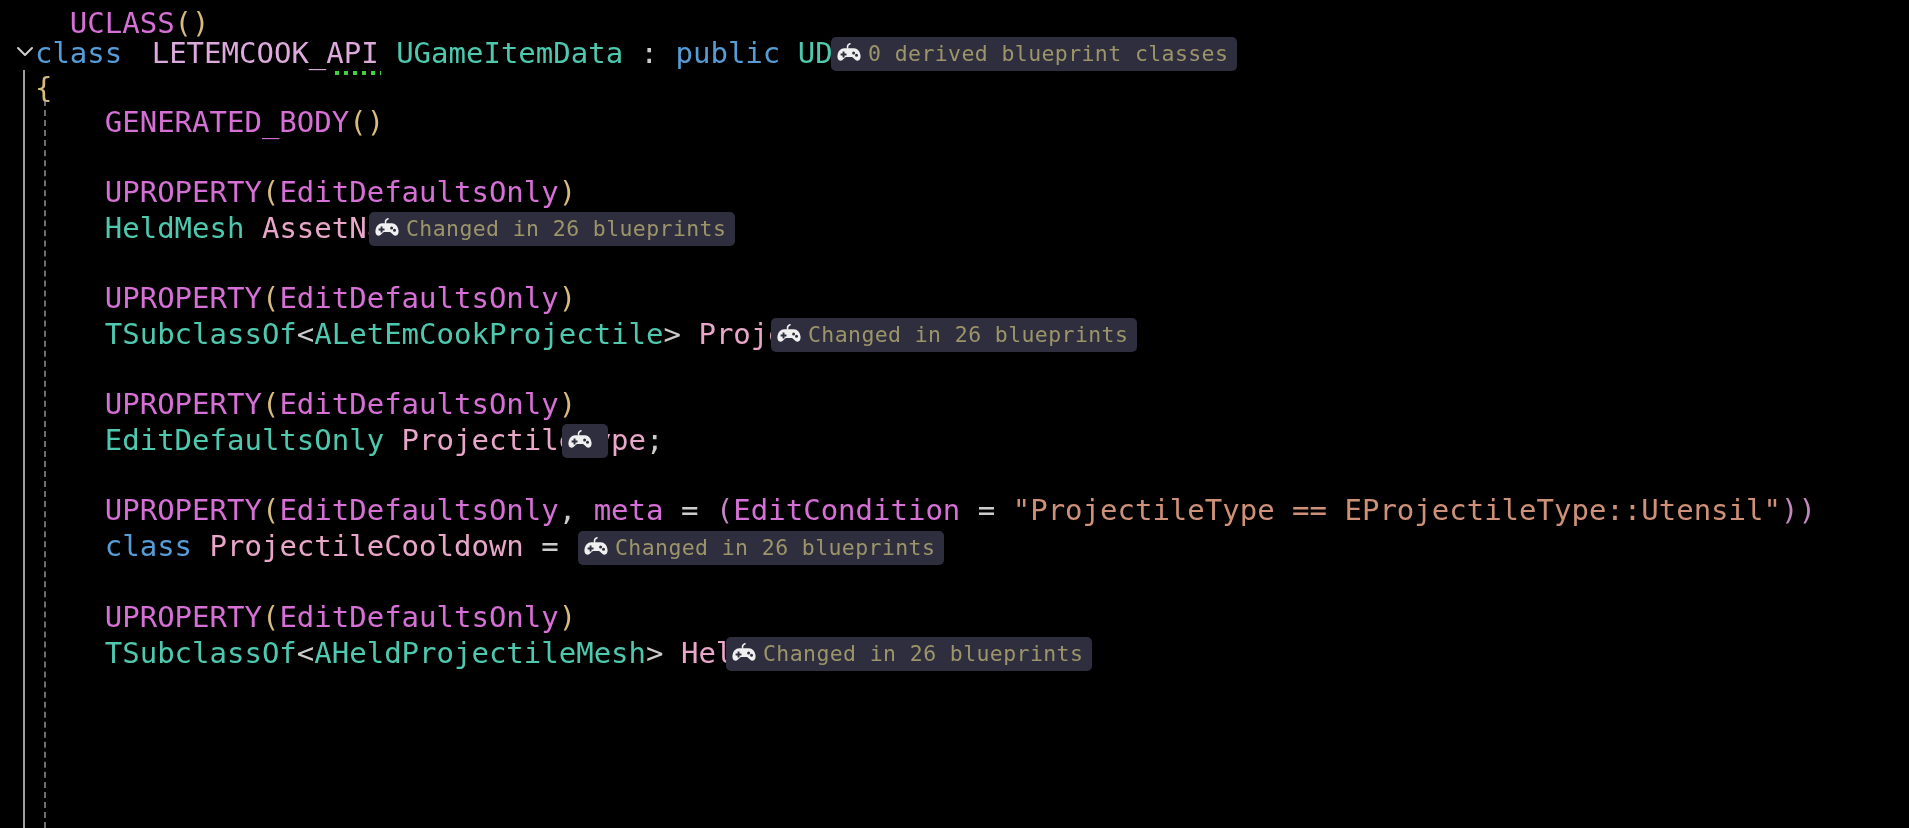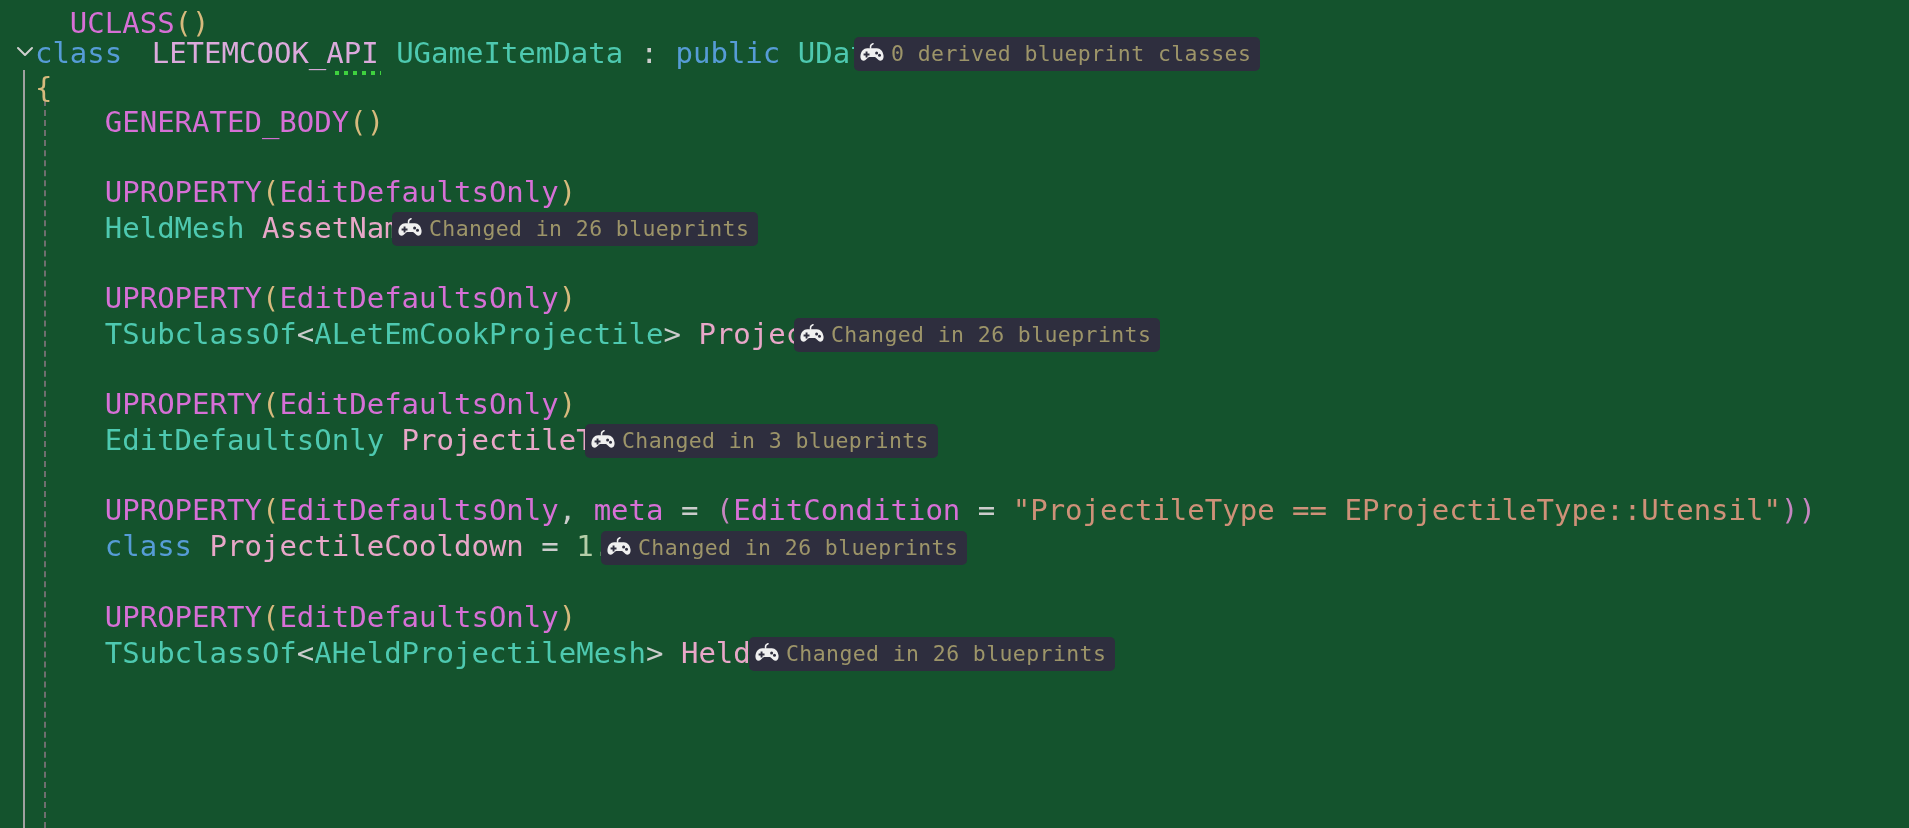--- a/index.html
+++ b/index.html
@@ -95,42 +95,41 @@
   .badge {
     position: absolute;
     display: inline-flex;
     align-items: center;
     background: #2e2e3e;
     border-radius: 5px;
     height: 34px;
     padding: 0 9px 0 5px;
     box-sizing: border-box;
     white-space: nowrap;
-    margin-left: 23px;
   }
   .badge .gp-icon {
     display: inline-block;
     width: 26px;
     height: 22px;
     margin-right: 6px;
     flex: 0 0 auto;
   }
   .badge .gp-icon svg { display: block; }
   .badge .badge-label {
     color: #9d9569;
     font-family: "DejaVu Sans Mono", "Liberation Mono", monospace;
     font-size: 21.5px;
     line-height: 22px;
     letter-spacing: 0.4px;
   }
 </style>
 </head>
 <body>
 
-<div id="editor" style="background: #14532d;">
+<div id="editor" style="background: #000000;">
 
   <div class="fold-chevron" style="left:12px; top:38px;">
     <svg width="22" height="22" viewBox="0 0 22 22" aria-hidden="true">
       <path d="M4 8 L11 15 L18 8" fill="none" stroke="#cfcfcf" stroke-width="2" stroke-linecap="round" stroke-linejoin="round"></path>
     </svg>
   </div>
 
   <div class="bracket-guide" style="left: 23px; top: 70px; height: 758px;"></div>
   <div class="indent-guide" style="left: 44px; top: 100px; height: 728px;"></div>
 
@@ -180,21 +179,20 @@
       <div class="line" style="top: 411px;"><span class="code"><span class="t-punct">      </span><span class="t-type">EditDefaultsOnly</span><span class="t-punct"> </span><span class="t-var">ProjectileType</span><span class="t-punct">;</span></span><div class="badge" style="left: 562px; top: 13px;">
           <span class="gp-icon">
             <svg width="26" height="22" viewBox="0 0 26 22">
               <path d="M8.1 5.2h9.8c3.4 0 6.1 3.1 6.6 7.1c.4 3.2-.9 5.4-3 5.4c-1.6 0-2.5-1-3.6-2.2c-.8-.9-1.5-1.5-2.6-1.5h-4.6c-1.1 0-1.8.6-2.6 1.5C7 16.7 6.1 17.7 4.5 17.7c-2.1 0-3.4-2.2-3-5.4C2 8.3 4.7 5.2 8.1 5.2z" fill="#f0f0f0"></path>
               <path d="M6.6 8.6h1.9v2h2v1.9h-2v2H6.6v-2h-2v-1.9h2z" fill="#2e2e3e"></path>
               <circle cx="17.6" cy="9.9" r="1.5" fill="#2e2e3e"></circle>
               <circle cx="20.5" cy="12.3" r="1.5" fill="#2e2e3e"></circle>
               <path d="M11.6 5.1c-.4-2.2.6-3.8 2.4-4.4" fill="none" stroke="#f0f0f0" stroke-width="1.5" stroke-linecap="round"></path>
             </svg>
           </span>
-          <span class="badge-label">Changed in 3 blueprints</span>
         </div></div>
       <div class="line" style="top: 481px;"><span class="code"><span class="t-punct">      </span><span class="t-macro">UPROPERTY</span><span class="t-paren">(</span><span class="t-macro">EditDefaultsOnly</span><span class="t-punct">, </span><span class="t-macro">meta</span><span class="t-op"> = </span><span class="t-paren2">(</span><span class="t-macro">EditCondition</span><span class="t-op"> = </span><span class="t-string">"ProjectileType == EProjectileType::Utensil"</span><span class="t-paren2">))</span></span></div>
       <div class="line" style="top: 517px;"><span class="code"><span class="t-punct">      </span><span class="t-keyword">class</span><span class="t-punct"> </span><span class="t-var">ProjectileCooldown</span><span class="t-op"> = </span><span class="t-number">1.5f</span><span class="t-punct">;</span></span><div class="badge" style="left: 578px; top: 14px;">
           <span class="gp-icon">
             <svg width="26" height="22" viewBox="0 0 26 22">
               <path d="M8.1 5.2h9.8c3.4 0 6.1 3.1 6.6 7.1c.4 3.2-.9 5.4-3 5.4c-1.6 0-2.5-1-3.6-2.2c-.8-.9-1.5-1.5-2.6-1.5h-4.6c-1.1 0-1.8.6-2.6 1.5C7 16.7 6.1 17.7 4.5 17.7c-2.1 0-3.4-2.2-3-5.4C2 8.3 4.7 5.2 8.1 5.2z" fill="#f0f0f0"></path>
               <path d="M6.6 8.6h1.9v2h2v1.9h-2v2H6.6v-2h-2v-1.9h2z" fill="#2e2e3e"></path>
               <circle cx="17.6" cy="9.9" r="1.5" fill="#2e2e3e"></circle>
               <circle cx="20.5" cy="12.3" r="1.5" fill="#2e2e3e"></circle>
               <path d="M11.6 5.1c-.4-2.2.6-3.8 2.4-4.4" fill="none" stroke="#f0f0f0" stroke-width="1.5" stroke-linecap="round"></path>

